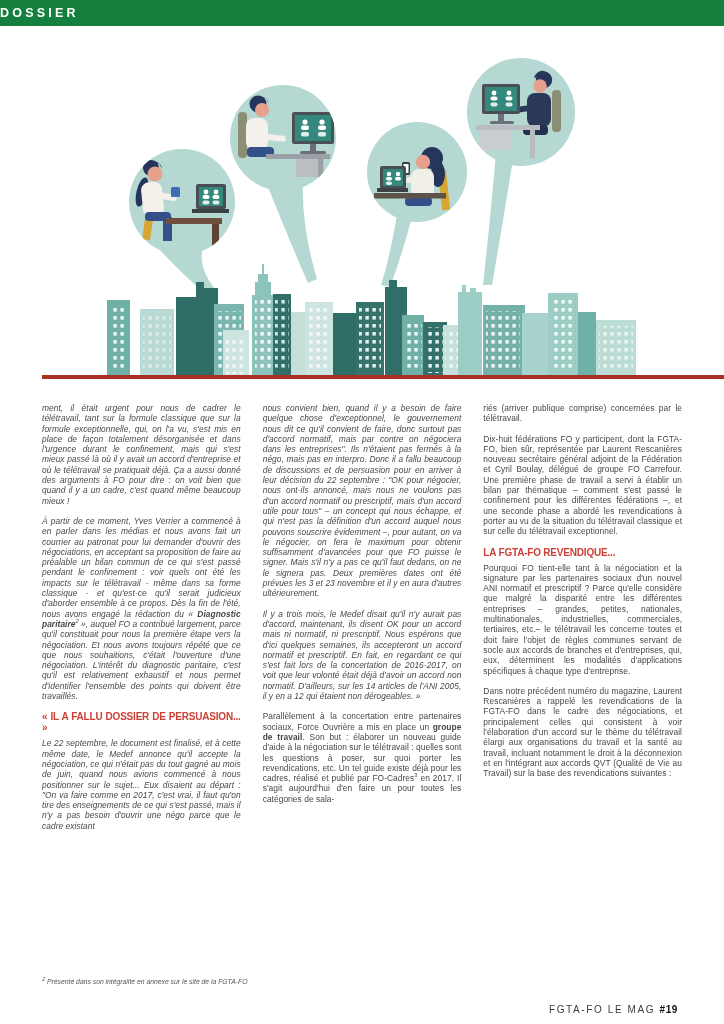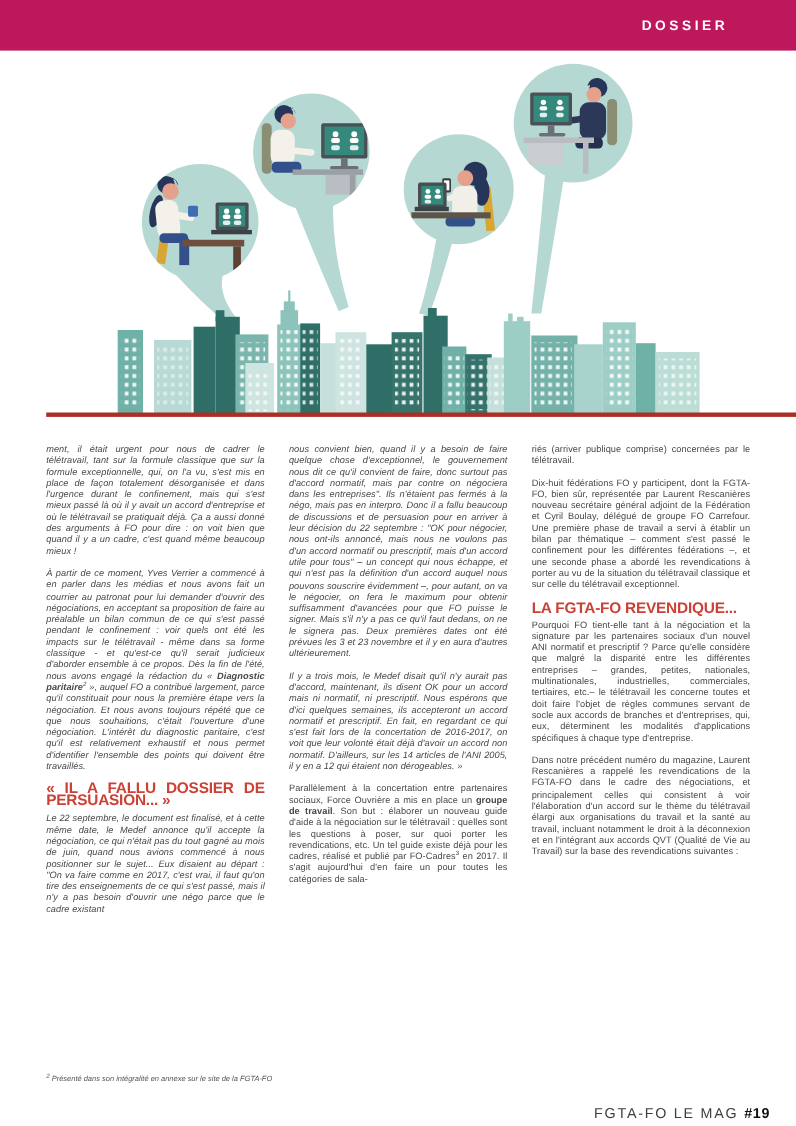--- a/index.html
+++ b/index.html
@@ -1,37 +1,37 @@
 <!DOCTYPE html>
 <html lang="fr"><head>
 <meta charset="utf-8">
 <style>
   * { margin:0; padding:0; box-sizing:border-box; }
   html,body { width:724px; height:1024px; }
   body { position:relative; background:#ffffff; font-family:"Liberation Sans", sans-serif; overflow:hidden; }
 
-  .band { position:absolute; top:0; left:0; width:724px; height:46px; background:#be185d;
-          display:flex; align-items:center; justify-content:flex-end; padding-right:62px; }
+  .band { position:absolute; top:0; left:0; width:724px; height:26px; background:#15803d;
+          display:flex; align-items:center; padding-right:62px; }
   .band .lbl { color:#ffffff; font-size:12.5px; font-weight:bold; letter-spacing:3.2px; }
 
   .illu { position:absolute; top:42px; left:0; width:724px; height:346px; }
 
   .content { position:absolute; top:403px; left:42px; width:640px; display:flex; gap:22px; }
   .col { width:199px; font-size:8.4px; line-height:10.3px; color:#474747; text-align:justify;
          letter-spacing:0.05px; }
   .col p { margin:0 0 10px; }
   .q { font-style:italic; }
-  .subhead { color:#cc4136; font-weight:700; font-size:14px; line-height:11px;
+  .subhead { color:#cc4136; font-weight:700; font-size:10px; line-height:11px;
              letter-spacing:-0.2px; margin:3px 0 5px; }
   .bullet { padding-left:7px; text-indent:-7px; margin:0 0 3px !important; }
   sup { font-size:5.6px; vertical-align:super; line-height:0; }
   .bold-run { font-weight:bold; }
 
   .fnote { position:absolute; left:42px; top:978px; font-size:6.8px; font-style:italic; color:#555555; }
-  .pfoot { position:absolute; right:24px; top:1004px; font-size:13px; letter-spacing:1.6px; color:#3d3d3d; }
+  .pfoot { position:absolute; right:46px; top:1004px; font-size:10px; letter-spacing:1.6px; color:#3d3d3d; }
   .pfoot .issue { font-weight:bold; color:#111111; letter-spacing:0.6px; }
 </style>
 </head>
 <body>
 
 <div class="page">
 
   <header class="band">
     <span class="lbl">DOSSIER</span>
   </header>

